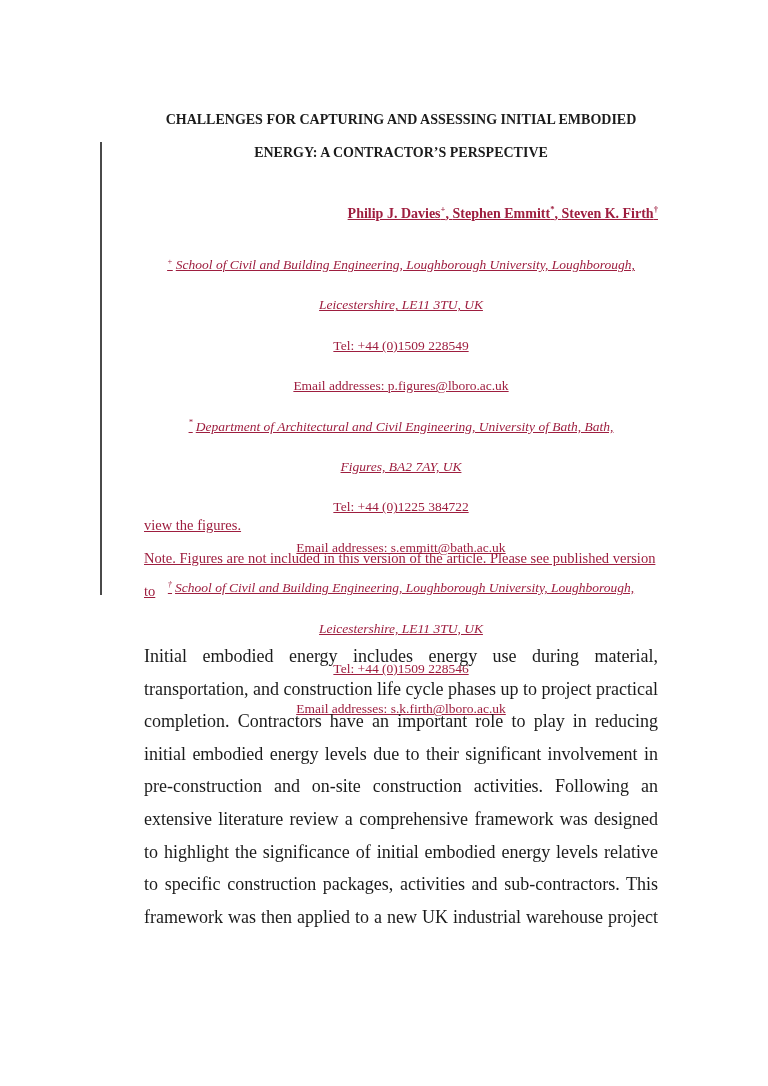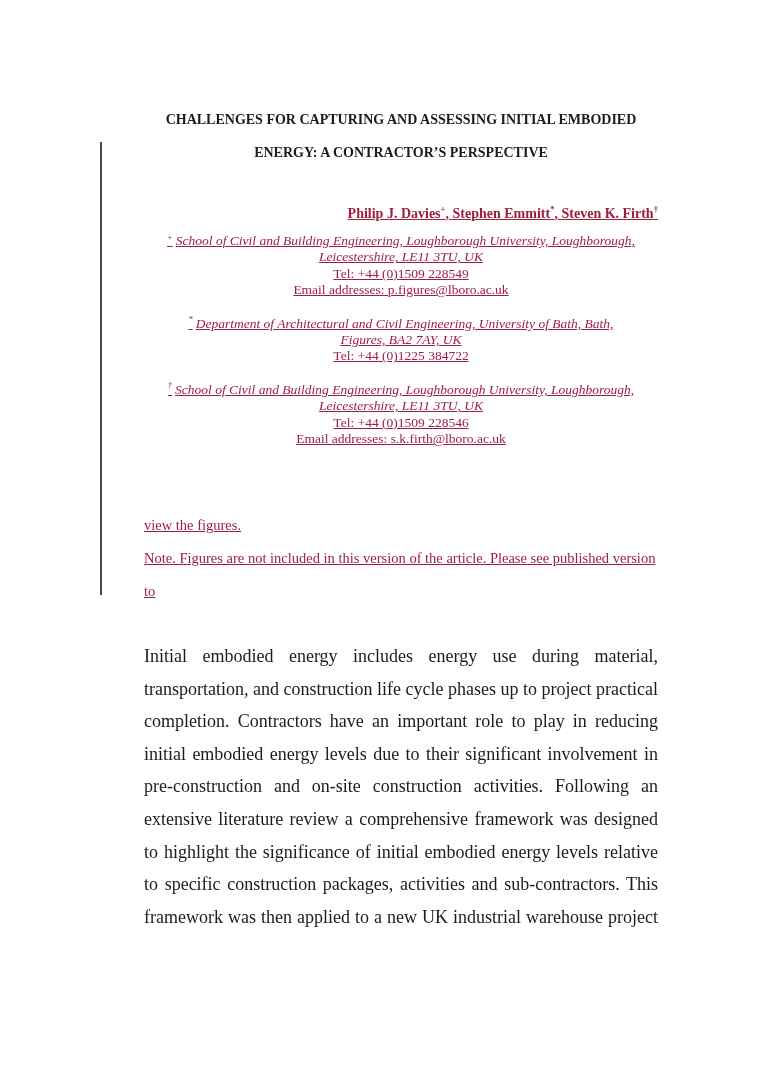--- a/index.html
+++ b/index.html
@@ -54,21 +54,21 @@
     vertical-align: super;
   }
   .affils {
     top: 233px;
     text-align: center;
     font-size: 13.5px;
     line-height: 16.4px;
     color: var(--accent-red, #9e1e3f);
   }
   .affil-block { margin-bottom: 17px; }
-  .affil-line { display: block; text-decoration: underline; }
+  .affil-line { display: block; text-decoration: underline; margin-top: 24px; }
   .affil-line.it { font-style: italic; }
   .affil-line sup { margin-right: 3px; }
   .note {
     top: 509px;
     text-align: left;
     font-size: 14.5px;
     line-height: 33px;
     color: var(--accent-red, #9e1e3f);
   }
   .note .note-line { display: block; text-decoration: underline; }
@@ -109,20 +109,21 @@
       <span class="affil-line it"><sup>+</sup><span>School of Civil and Building Engineering, Loughborough University, Loughborough,</span></span>
       <span class="affil-line it">Leicestershire, LE11 3TU, UK</span>
       <span class="affil-line">Tel: +44 (0)1509 228549</span>
       <span class="affil-line">Email addresses: p.figures@lboro.ac.uk</span>
     </div>
 
     <div class="affil-block">
       <span class="affil-line it"><sup>*</sup><span>Department of Architectural and Civil Engineering, University of Bath, Bath,</span></span>
       <span class="affil-line it">Figures, BA2 7AY, UK</span>
       <span class="affil-line">Tel: +44 (0)1225 384722</span>
+      <span class="affil-line">Email addresses: s.emmitt@bath.ac.uk</span>
     </div>
 
     <div class="affil-block">
       <span class="affil-line it"><sup>†</sup><span>School of Civil and Building Engineering, Loughborough University, Loughborough,</span></span>
       <span class="affil-line it">Leicestershire, LE11 3TU, UK</span>
       <span class="affil-line">Tel: +44 (0)1509 228546</span>
       <span class="affil-line">Email addresses: s.k.firth@lboro.ac.uk</span>
     </div>
 
   </div>

